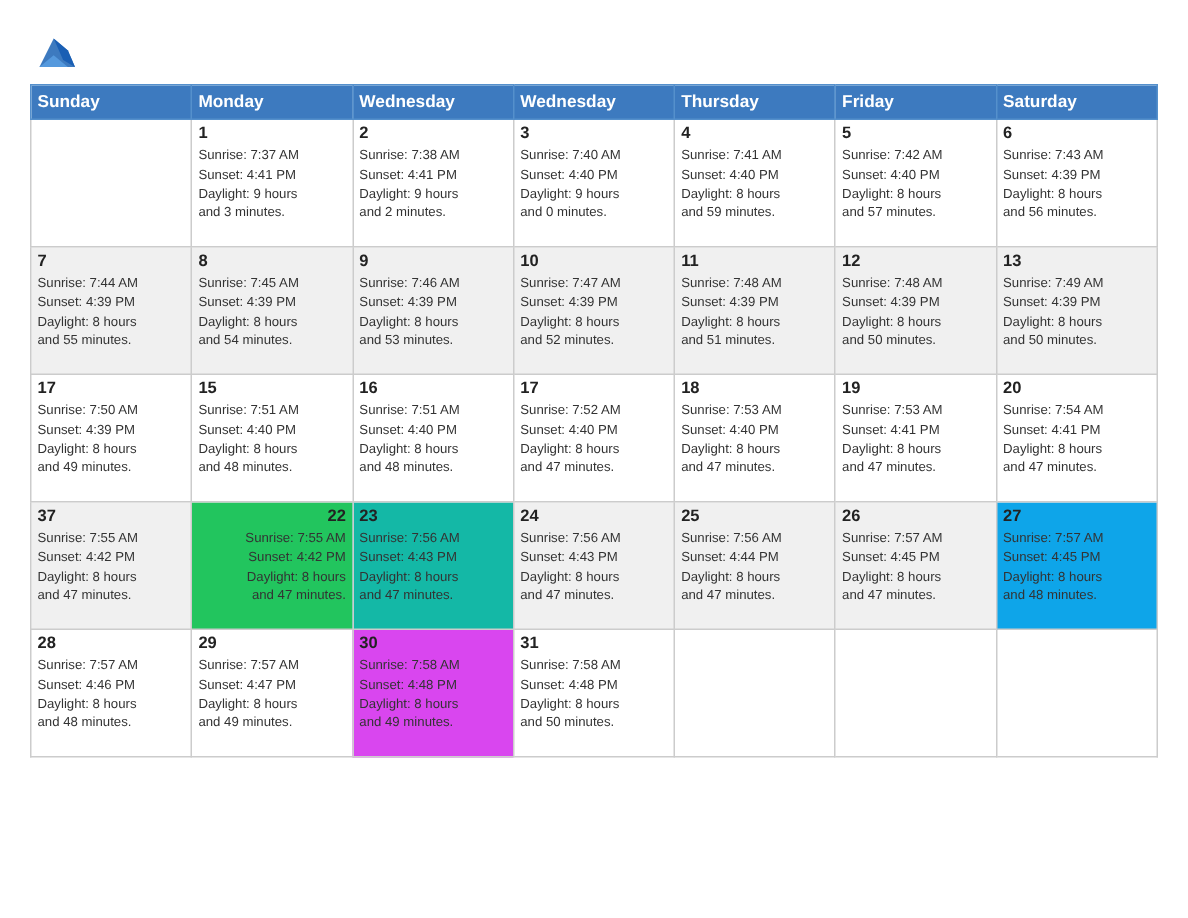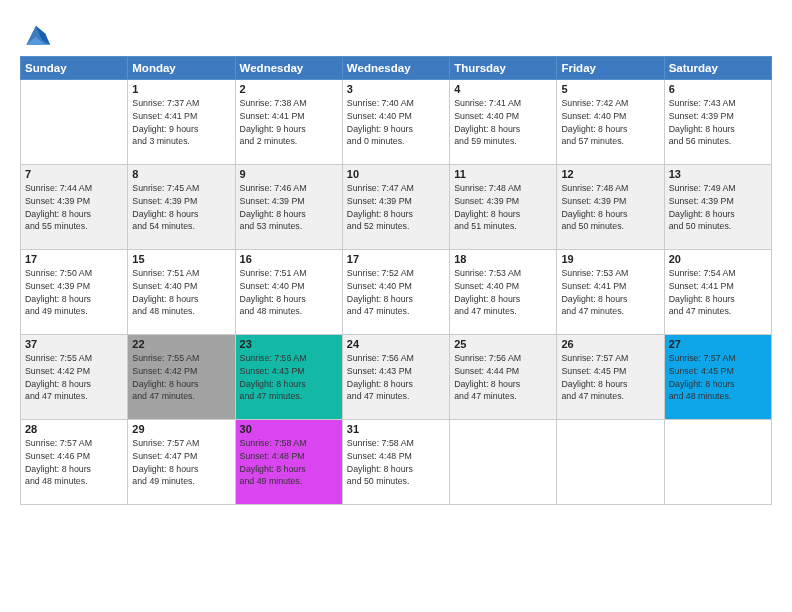--- a/index.html
+++ b/index.html
@@ -276,21 +276,21 @@
           </td>
         </tr>
         <tr>
           <td style="background-color: rgb(240, 240, 240);">
             <span class="day-num">37</span>
             <div class="day-info" style="white-space: pre-line;">Sunrise: 7:55 AM
 Sunset: 4:42 PM
 Daylight: 8 hours
 and 47 minutes.</div>
           </td>
-          <td style="background-color: #a3a3a3;">
+          <td style="background-color: #22c55e; text-align: right;">
             <span class="day-num">22</span>
             <div class="day-info" style="white-space: pre-line;">Sunrise: 7:55 AM
 Sunset: 4:42 PM
 Daylight: 8 hours
 and 47 minutes.</div>
           </td>
           <td style="background-color: #14b8a6;">
             <span class="day-num">23</span>
             <div class="day-info" style="white-space: pre-line;">Sunrise: 7:56 AM
 Sunset: 4:43 PM

